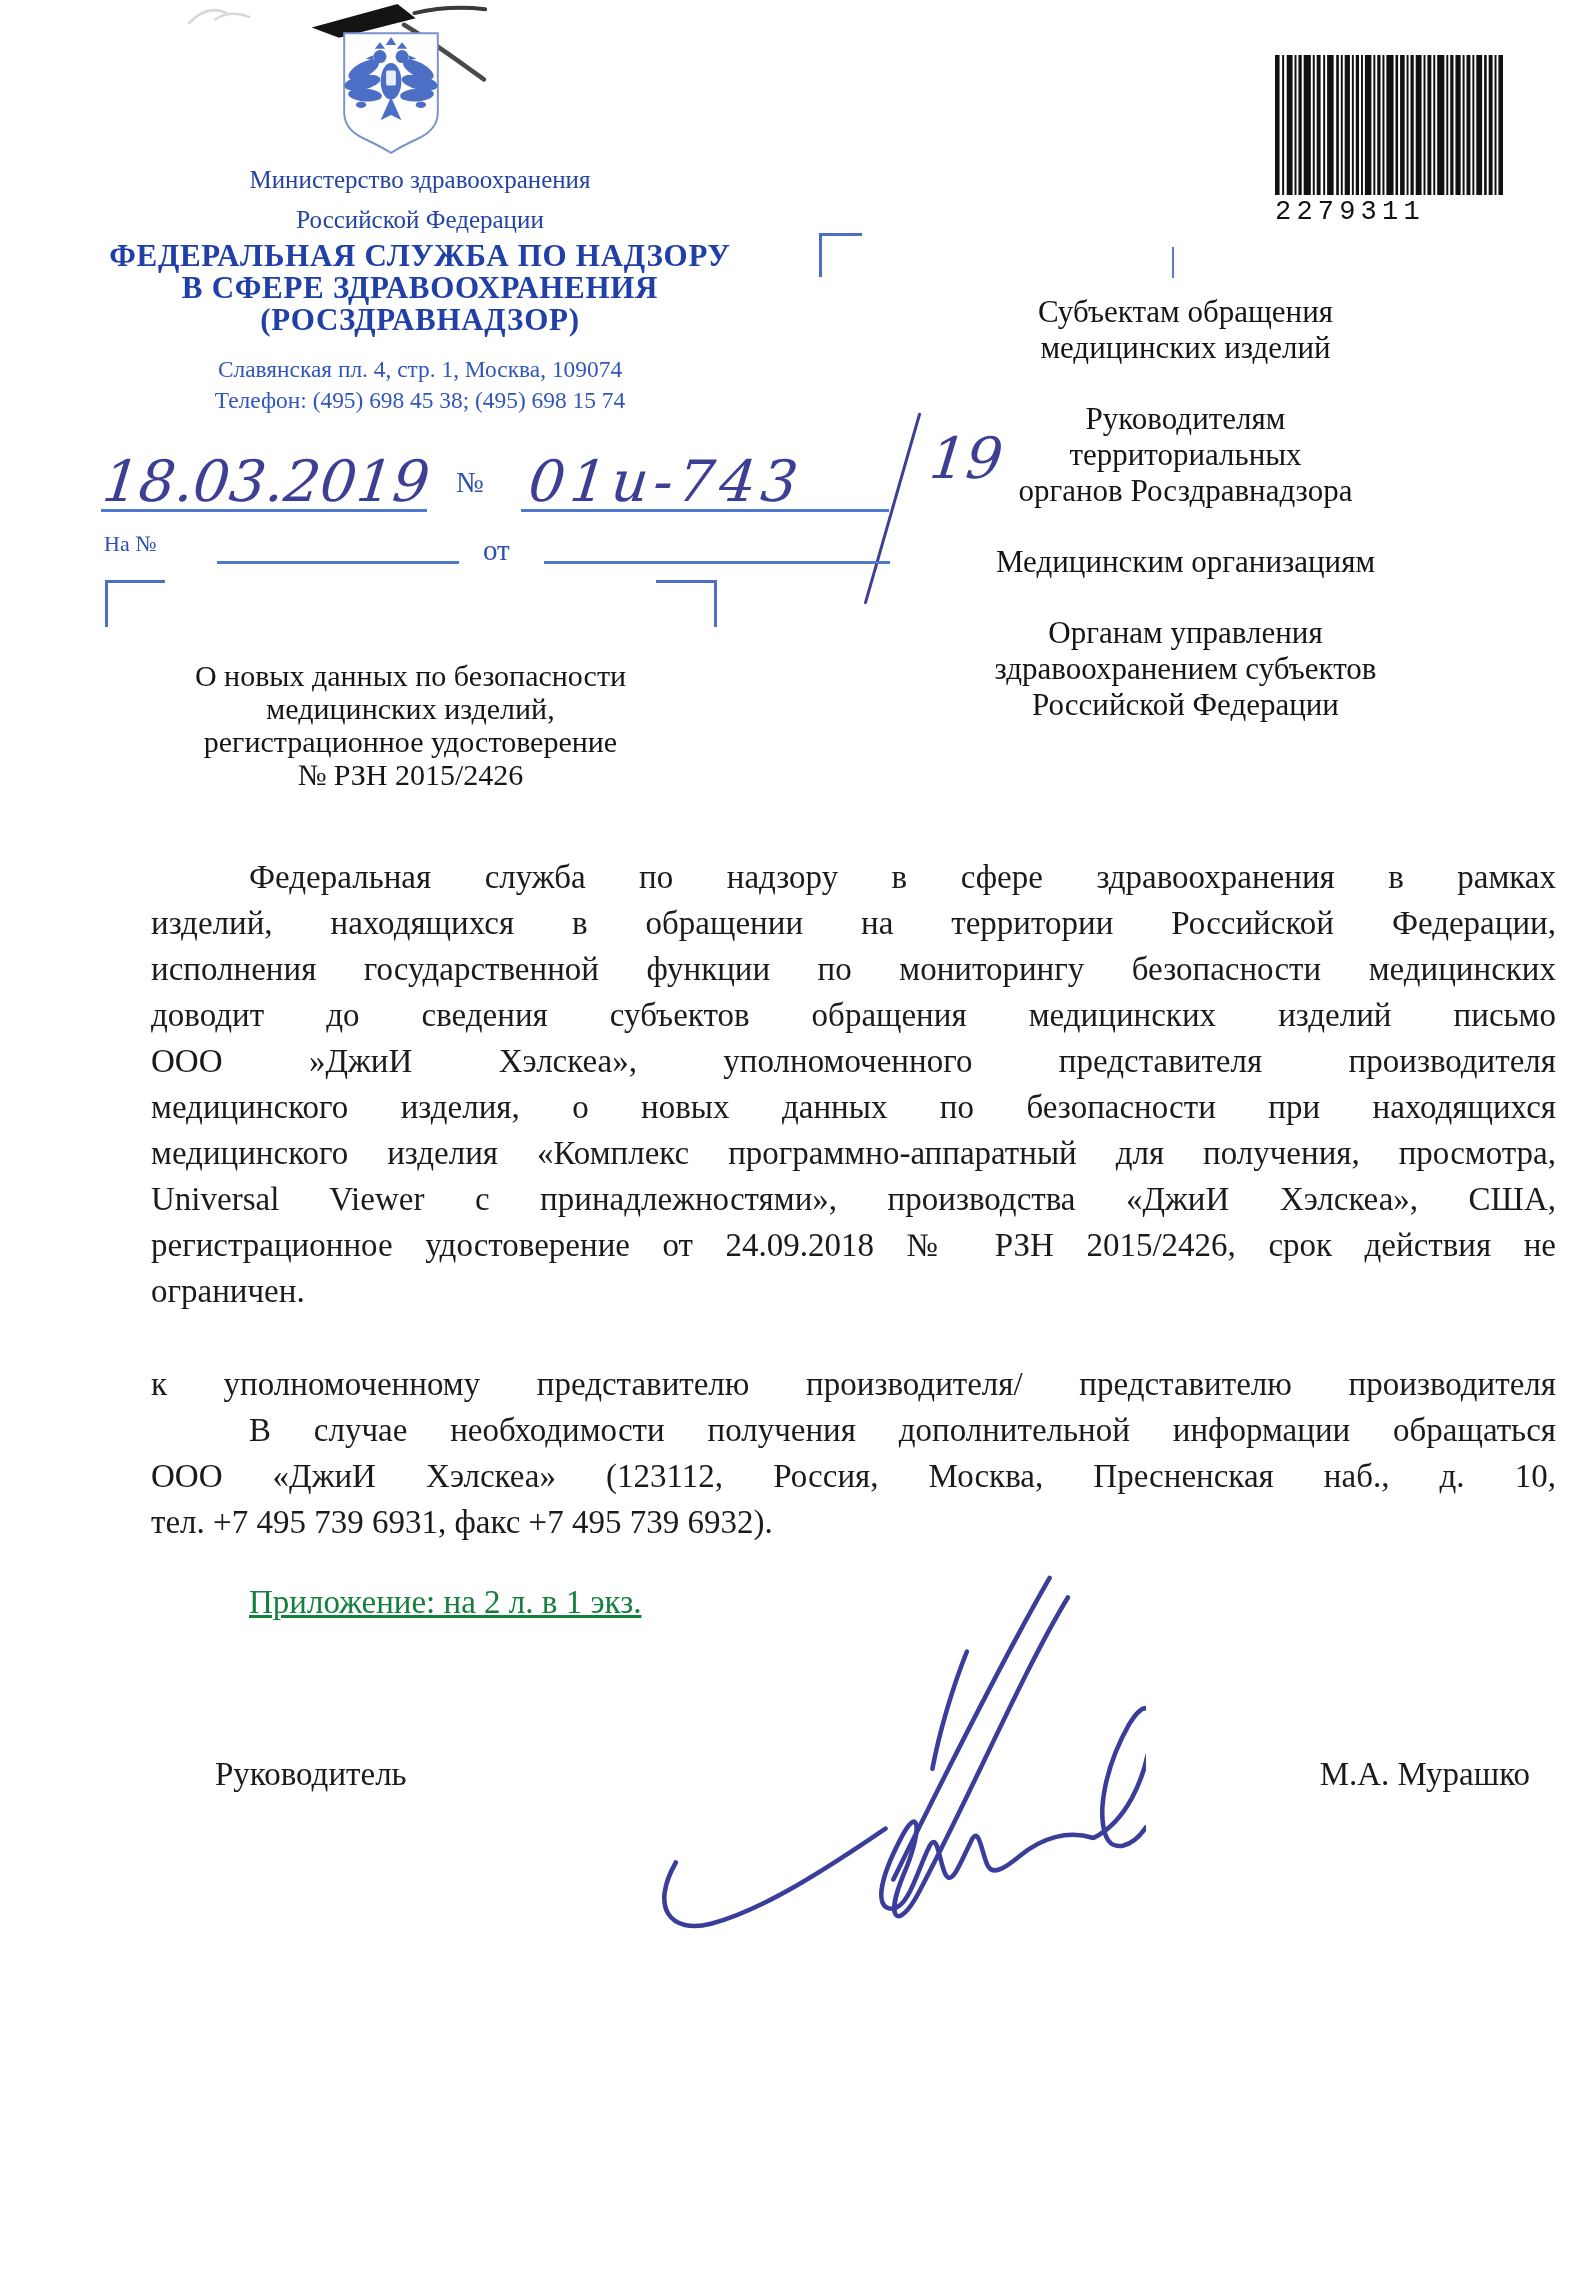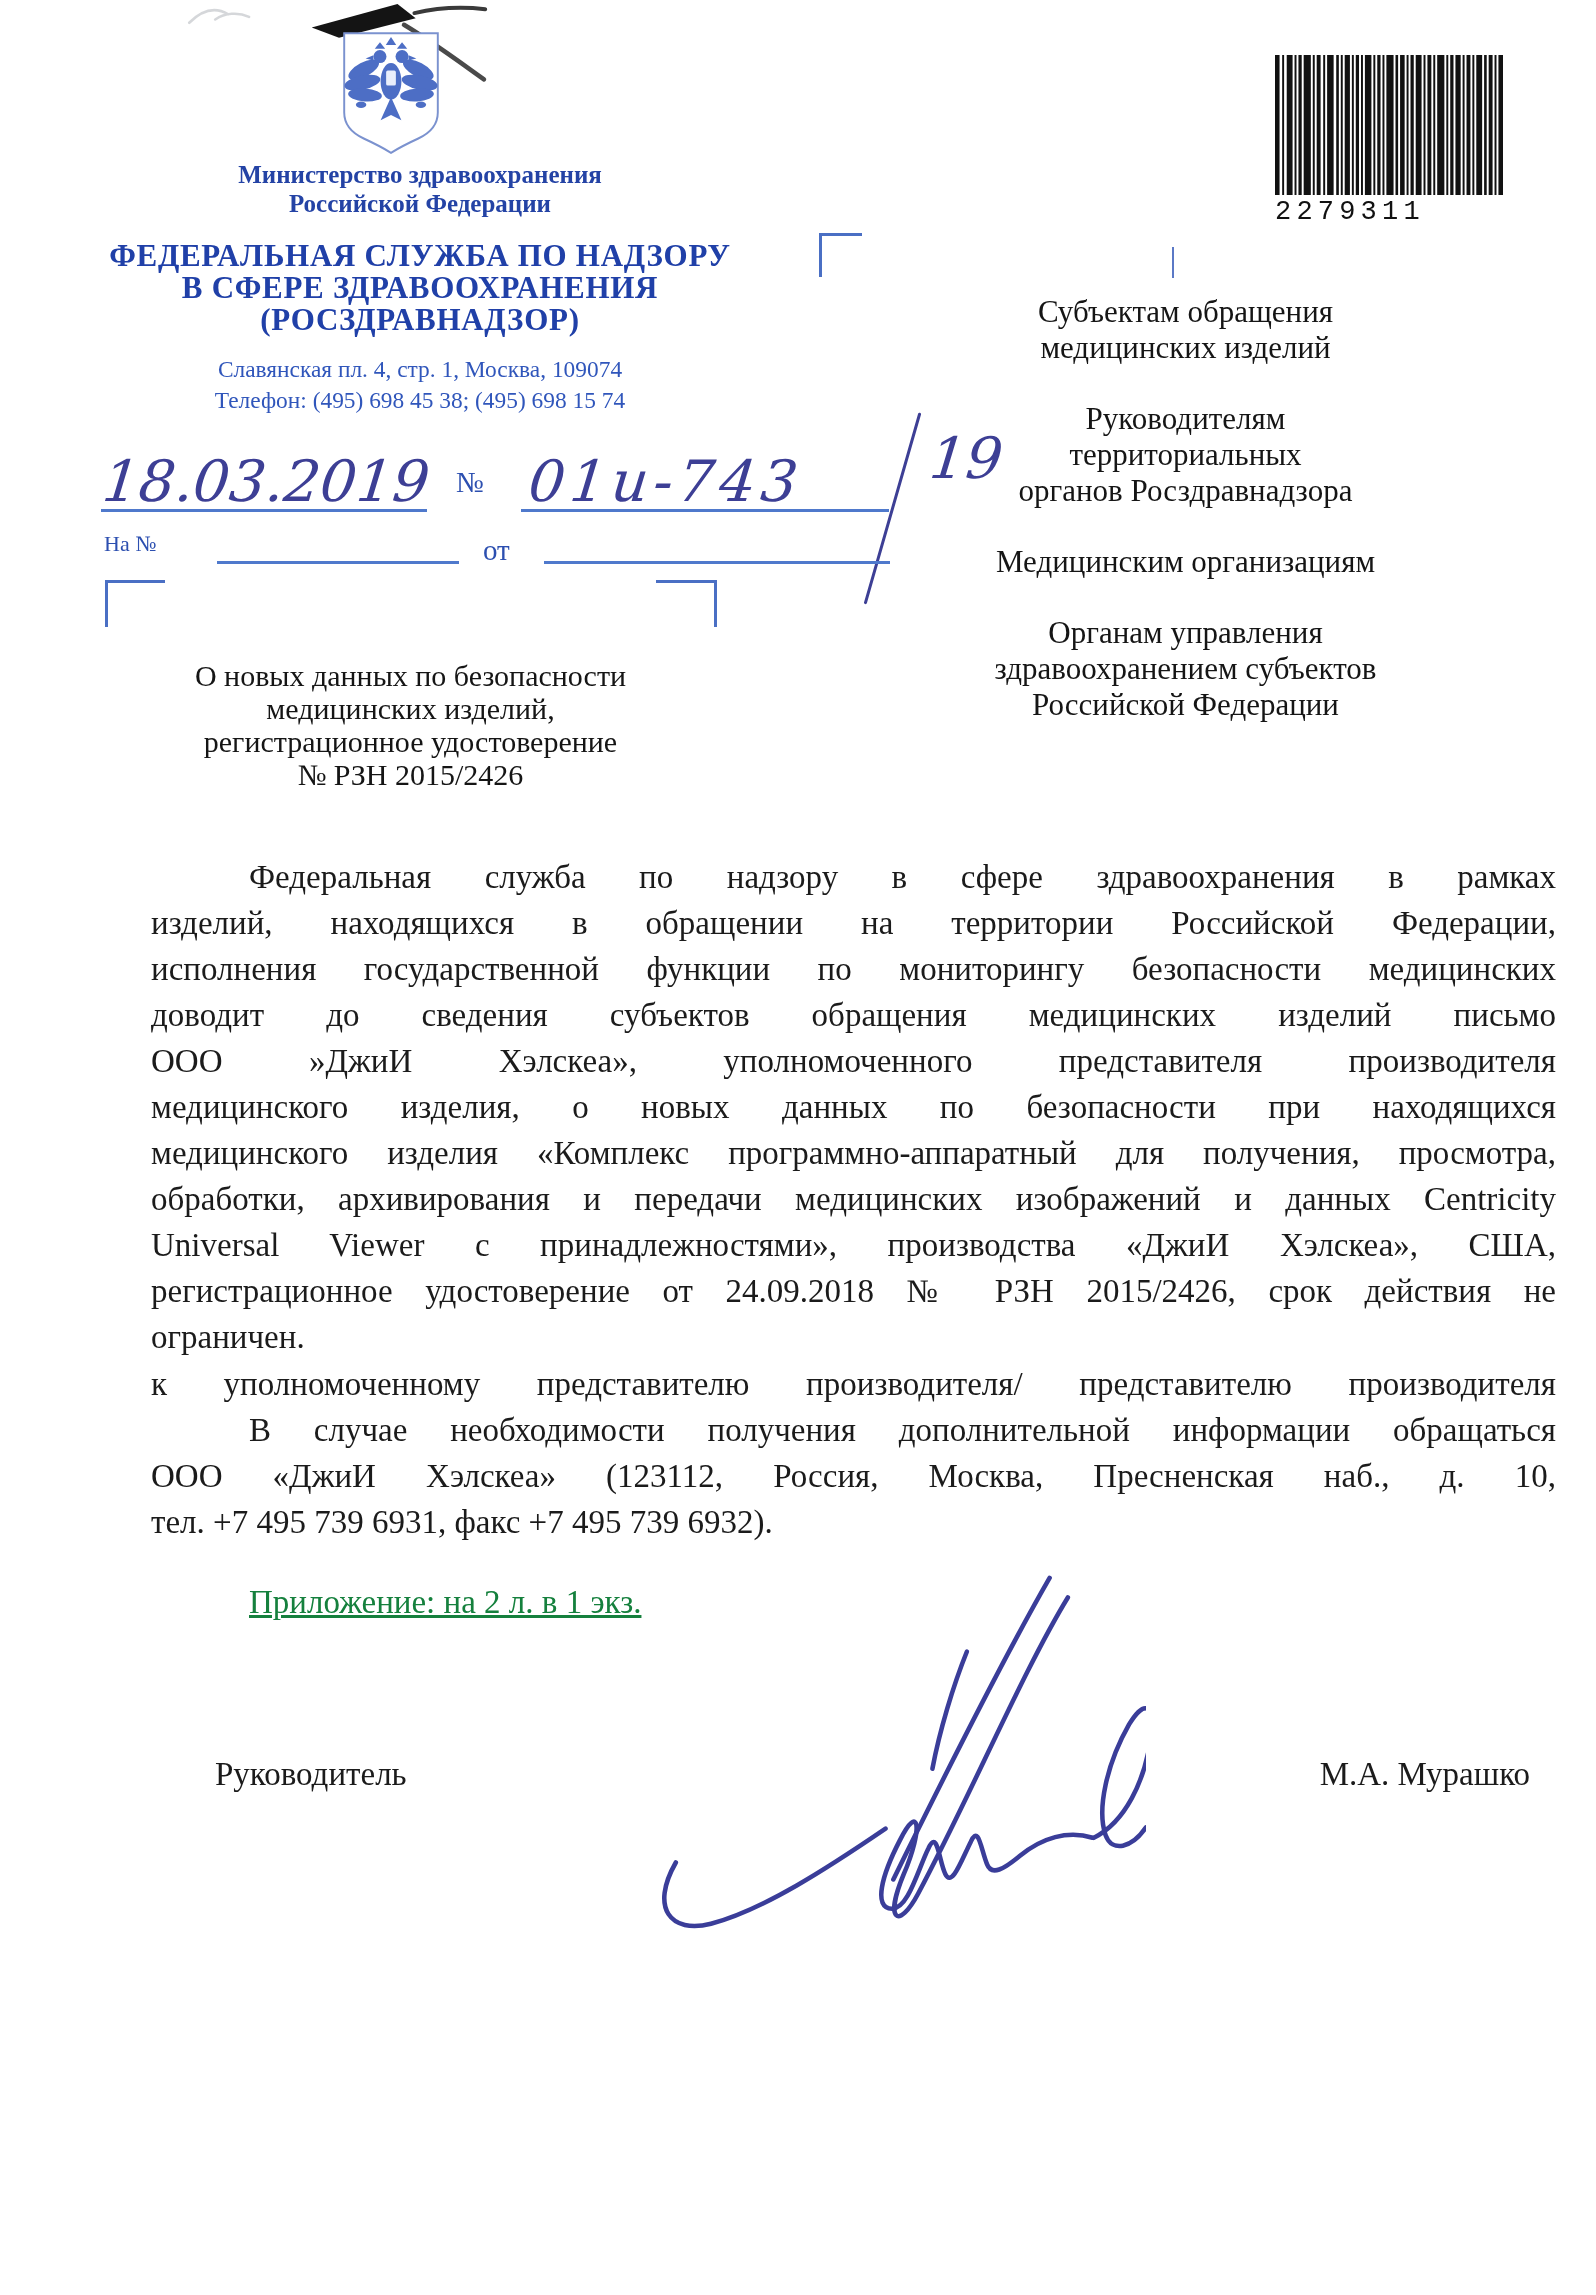--- a/index.html
+++ b/index.html
@@ -5,21 +5,21 @@
   html,body{margin:0;padding:0;}
   body{
     width:1596px;height:2295px;position:relative;background:#ffffff;
     font-family:"Liberation Serif", serif;color:#1d1d1d;overflow:hidden;
   }
   .abs{position:absolute;}
   .pre{white-space:pre-line;}
 
   
   .lh-col{left:78px;width:684px;text-align:center;}
-  .ministry{top:160px;font-weight:bold;color:#2443a5;font-size:25px;line-height:29px;}
+  .ministry{top:160px;font-weight:normal;color:#2443a5;font-size:25px;line-height:40px;}
   .service{top:228px;font-weight:bold;color:#2040a8;font-size:31px;line-height:32px;letter-spacing:0.7px;margin-top:12px;}
   .org-address{top:355px;color:#3056bb;font-size:23.4px;line-height:29px;}
   .org-phone{top:386px;color:#3056bb;font-size:23.4px;line-height:29px;}
 
   
   .hand{font-family:"DejaVu Serif", serif;font-style:italic;color:#3d3f95;transform:skewX(-6deg);}
   .ref-date{left:103px;top:448px;font-size:57px;}
   .ref-nosign{left:456px;top:466px;color:#2c4fb0;font-size:29px;}
   .ref-number{left:529px;top:448px;font-size:57px;letter-spacing:5.2px;}
   .ref-suffix{left:930px;top:425px;font-size:57px;}
@@ -154,21 +154,20 @@
 № РЗН 2015/2426</div>
 
 <div class="abs body-block p1">
   <div class="bline ind">Федеральная служба по надзору в сфере здравоохранения в рамках</div>
   <div class="bline">изделий, находящихся в обращении на территории Российской Федерации,</div>
   <div class="bline">исполнения государственной функции по мониторингу безопасности медицинских</div>
   <div class="bline">доводит до сведения субъектов обращения медицинских изделий письмо</div>
   <div class="bline">ООО »ДжиИ Хэлскеа», уполномоченного представителя производителя</div>
   <div class="bline">медицинского изделия, о новых данных по безопасности при находящихся</div>
   <div class="bline">медицинского изделия «Комплекс программно-аппаратный для получения, просмотра,</div>
-  <div class="bline">обработки, архивирования и передачи медицинских изображений и данных Centricity</div>
   <div class="bline">Universal Viewer с принадлежностями», производства «ДжиИ Хэлскеа», США,</div>
   <div class="bline">регистрационное удостоверение от 24.09.2018 № РЗН 2015/2426, срок действия не</div>
   <div class="bline noj">ограничен.</div>
 </div>
 
 <div class="abs body-block p2">
   <div class="bline">к уполномоченному представителю производителя/ представителю производителя</div>
   <div class="bline ind">В случае необходимости получения дополнительной информации обращаться</div>
   <div class="bline">ООО «ДжиИ Хэлскеа» (123112, Россия, Москва, Пресненская наб., д. 10,</div>
   <div class="bline noj">тел. +7 495 739 6931, факс +7 495 739 6932).</div>

